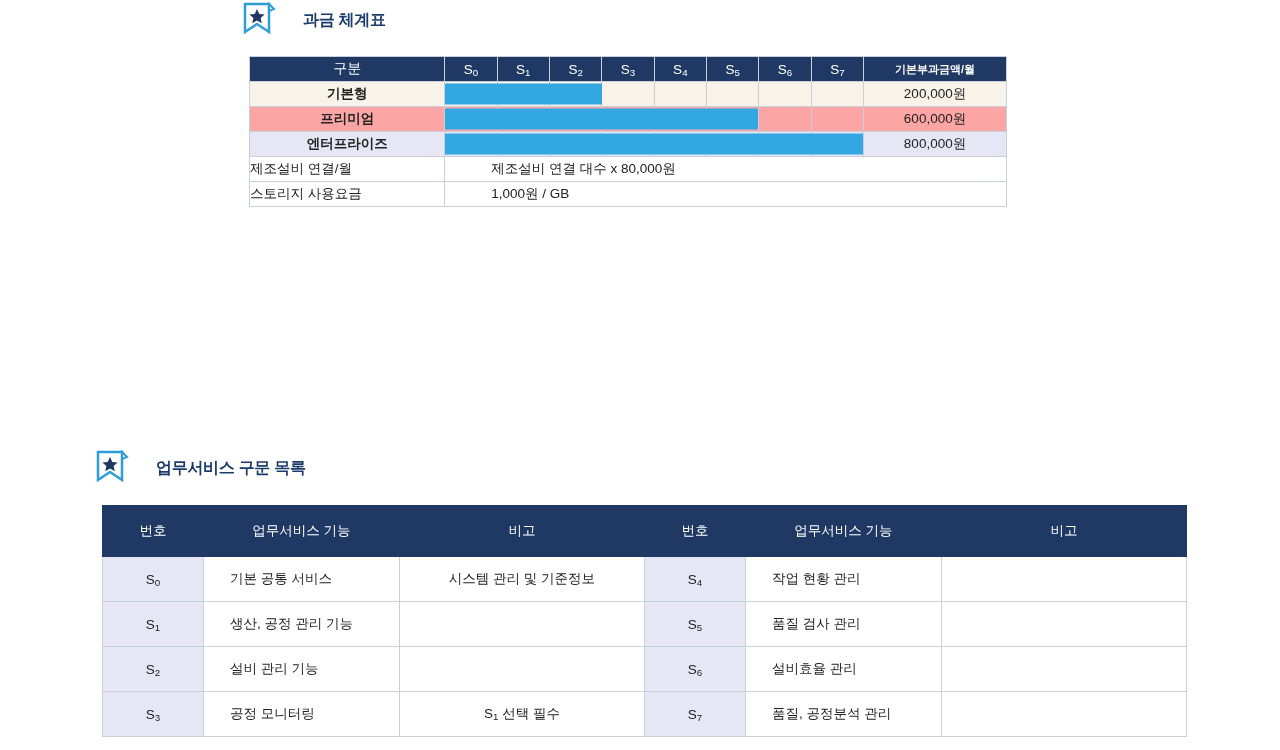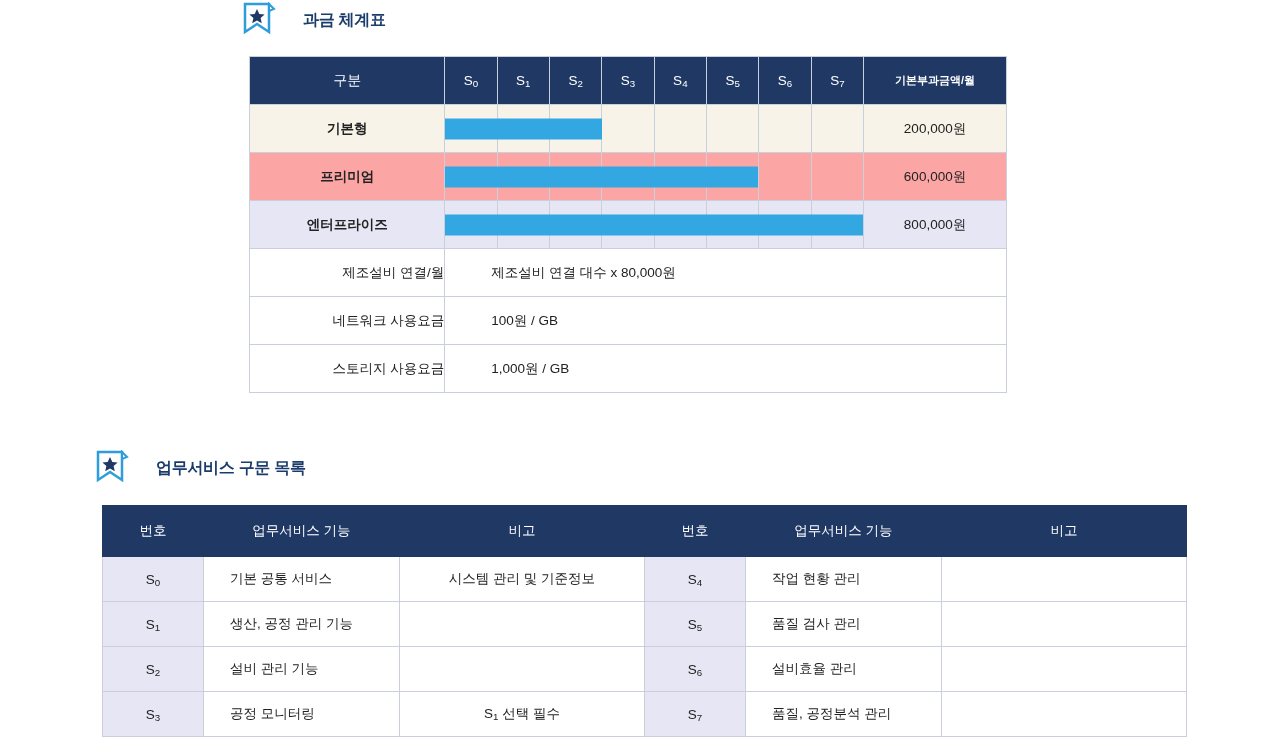--- a/index.html
+++ b/index.html
@@ -49,21 +49,21 @@
   table.tbl {
     border-collapse: collapse;
     width: 100%;
     table-layout: fixed;
   }
   table.tbl th, table.tbl td {
     border: 1px solid #c9cfdb;
     font-size: 13.5px;
     text-align: center;
     padding: 0;
-    height: 48px;
+    height: 25px;
     box-sizing: border-box;
   }
   .hdr th {
     background: #1f3864;
     color: #ffffff;
     font-weight: normal;
     font-size: 13.5px;
     border: 1px solid #1f3864;
     height: 43px;
   }
@@ -92,21 +92,21 @@
     height: 21px;
     background: #32a7e2;
     z-index: 2;
     pointer-events: none;
   }
 
   .plainrow td {
     background: #ffffff;
     font-size: 13.5px;
   }
-  .plainrow td.lbl { text-align: right; }
+  .plainrow td.lbl { text-align: left; }
   .plainrow td.val { text-align: left; padding-left: 46px; }
 
   sub.sx {
     font-size: 0.72em;
     vertical-align: baseline;
     position: relative;
     top: 2px;
     letter-spacing: 0;
   }
 
@@ -236,24 +236,20 @@
         <td></td>
         <td></td>
         <td class="pricecell">800,000원</td>
       </tr>
 
       <tr class="plainrow">
         <td class="lbl">제조설비 연결/월</td>
         <td class="val" colspan="9">제조설비 연결 대수 x 80,000원</td>
       </tr>
       <tr class="plainrow">
-        <td class="lbl">네트워크 사용요금</td>
-        <td class="val" colspan="9">100원 / GB</td>
-      </tr>
-      <tr class="plainrow">
         <td class="lbl">스토리지 사용요금</td>
         <td class="val" colspan="9">1,000원 / GB</td>
       </tr>
     </tbody>
   </table>
 </div>
 
 <div class="section-head" style="left:96px; top:450px;">
   <span class="bookmark-icon">
     <svg width="34" height="36" viewBox="0 0 34 36">

